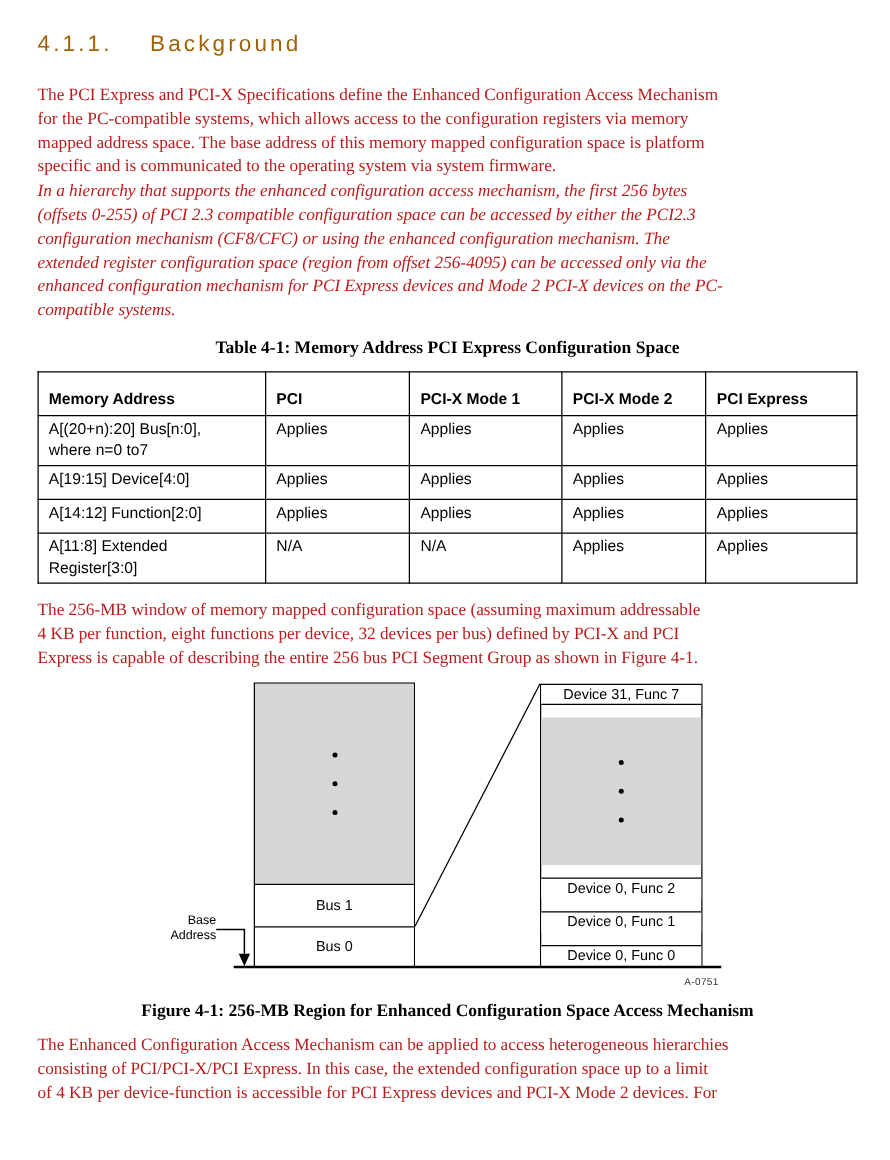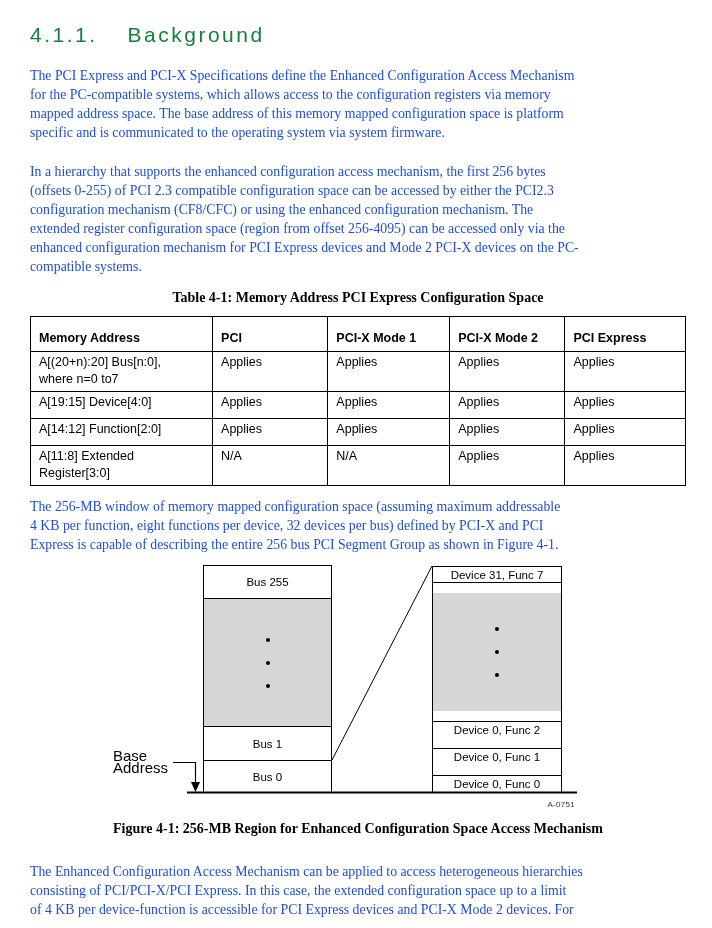--- a/index.html
+++ b/index.html
@@ -10,33 +10,33 @@
     padding:22px 26px 0 30px;
     background:#fff;
     color:#000;
     font-family:"Liberation Serif","DejaVu Serif",serif;
     overflow:hidden;
   }
   
   .section-heading{
     margin:0 0 0 0;
     font-family:"Liberation Sans","DejaVu Sans",sans-serif;
-    font-size:21px;line-height:26px;font-weight:500;
-    letter-spacing:2.5px;color:#15803d;
+    font-size:18px;line-height:26px;font-weight:500;
+    letter-spacing:2.5px;color:#a16207;
   }
   .section-heading .title{margin-left:30px;}
   
   .para{
     margin:0;white-space:pre-line;
-    font-size:13.8px;line-height:19px;color:#1d4ed8;
+    font-size:13.8px;line-height:19px;color:#b91c1c;
   }
   .p1{margin-top:18px;}
-  .p2{margin-top:20px;}
+  .p2{margin-top:1px;font-style:italic;}
   .p3{margin-top:11px;font-family:Liberation Serif, serif;}
-  .p4{margin-top:24px;}
+  .p4{margin-top:7px;}
   
   .caption{
     text-align:center;font-weight:bold;font-size:14px;line-height:18px;
     font-family:"Liberation Serif","DejaVu Serif",serif;
   }
   .table-caption{margin-top:13px;}
   .figure-caption{margin-top:8px;}
   
   table.cfg{
     margin-top:9px;width:656px;
@@ -79,21 +79,21 @@
   .band.bt{border-top:1px solid #000;}
   .band.bb{border-bottom:1px solid #000;}
   .dots{
     display:flex;flex-direction:column;align-items:center;
     justify-content:center;gap:19px;
   }
   .dot{width:4px;height:4px;border-radius:50%;background:#000;}
   .fig-lines{position:absolute;left:0;top:0;pointer-events:none;}
   .base-address{
     position:absolute;top:194px;right:513px;width:60px;
-    text-align:left;font-size:15px;line-height:12px;white-space:pre-line;
+    text-align:right;font-size:10px;line-height:12px;white-space:pre-line;
   }
   .fig-code{
     position:absolute;top:244px;right:111px;
     font-size:8px;color:#333;letter-spacing:0.3px;
   }
 </style>
 </head>
 <body>
 
 <div class="page">
@@ -164,21 +164,20 @@
     </tbody>
   </table>
 
   <p class="para p3">The 256-MB window of memory mapped configuration space (assuming maximum addressable
 4 KB per function, eight functions per device, 32 devices per bus) defined by PCI-X and PCI
 Express is capable of describing the entire 256 bus PCI Segment Group as shown in Figure 4-1.</p>
 
   <div class="figure">
 
     <div class="stack stack-left">
-      <div class="band bb" style="height:33px;">Bus 255</div>
       <div class="band gray grow dots">
         <span class="dot"></span>
         <span class="dot"></span>
         <span class="dot"></span>
       </div>
       <div class="band bt" style="height:34px;">Bus 1</div>
       <div class="band bt" style="height:32px;">Bus 0</div>
     </div>
 
     <div class="stack stack-right">

